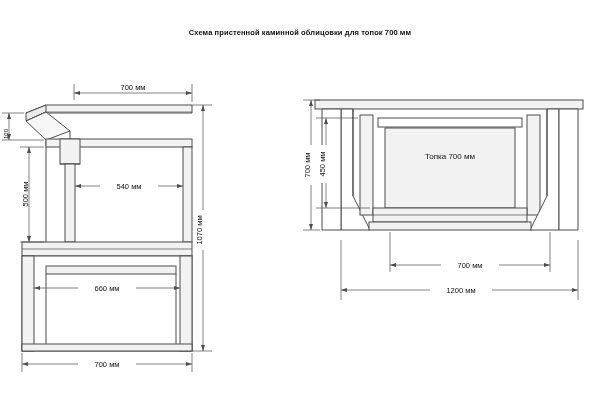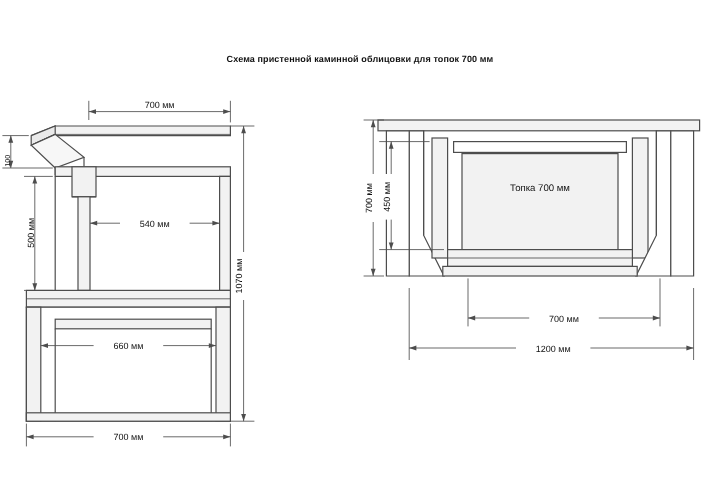--- a/index.html
+++ b/index.html
@@ -18,21 +18,20 @@
   #title {
     position: absolute;
     top: 28px;
     left: 0;
     width: 600px;
     text-align: center;
     font-size: 7.5px;
     font-weight: bold;
     letter-spacing: 0.1px;
     color: #111111;
-    margin-top: 17px;
   }
   .svgwrap {
     position: absolute;
     top: 0;
     left: 0;
   }
   .dim-label {
     font-family: "Liberation Sans", sans-serif;
     font-size: 7.5px;
     fill: #111111;

